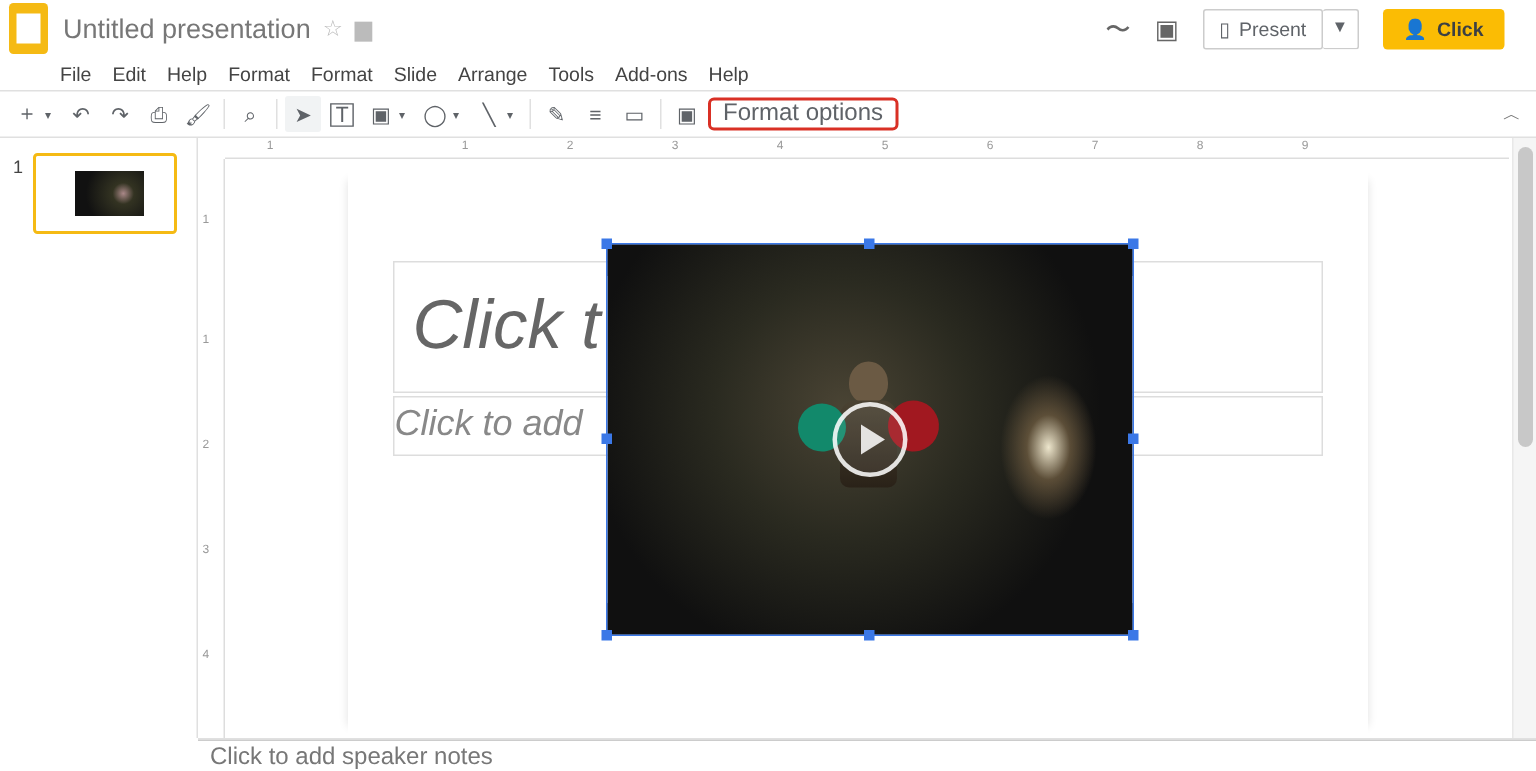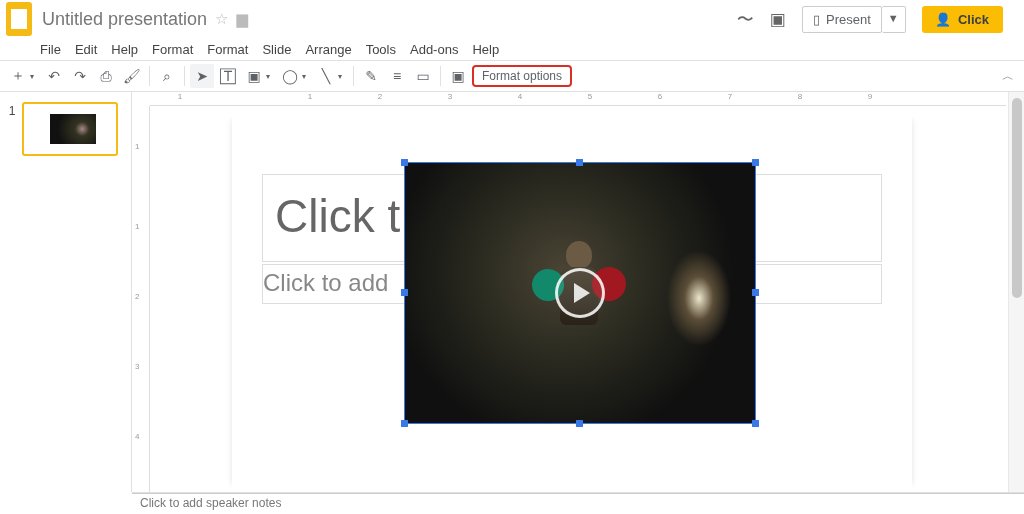--- a/index.html
+++ b/index.html
@@ -135,21 +135,21 @@
     color: #5f6368;
     cursor: pointer;
   }
   .format-options {
     border: 2px solid #d93025;
     border-radius: 4px;
     padding: 2px 8px;
     height: 22px;
     display: flex;
     align-items: center;
-    font-size: 12px;
+    font-size: 16px;
     color: #5f6368;
     cursor: pointer;
   }
   .collapse-caret {
     position: absolute;
     right: 10px;
     font-size: 12px;
     color: #777;
     cursor: pointer;
   }
@@ -227,20 +227,21 @@
     transform: translateY(-50%);
   }
   .canvas {
     position: absolute;
     left: 100px;
     top: 20px;
     width: 680px;
     height: 380px;
     background: #fff;
     box-shadow: -8px 0 6px -8px rgba(0,0,0,0.12), 8px 0 6px -8px rgba(0,0,0,0.12);
+    font-style: italic;
   }
   .title-placeholder {
     position: absolute;
     left: 30px; top: 62px;
     width: 620px;
     height: 88px;
     border: 1px solid #ddd;
     color: #666;
     font-size: 46px;
     padding: 14px 12px;
@@ -322,21 +323,21 @@
     width: 10px; height: 200px;
     background: #c8c8c8;
     border-radius: 5px;
   }
   
   .notes {
     height: 22px;
     border-top: 1px solid #ccc;
     padding: 2px 8px;
     color: #777;
-    font-size: 12px;
+    font-size: 16px;
     cursor: text;
     margin-left: 132px;
   }
   .row-sep { height:1px; background:#e0e0e0; margin-left:132px; }
 </style>
 </head>
 <body>
 
 <div class="title-row">
   <div class="app-logo">

